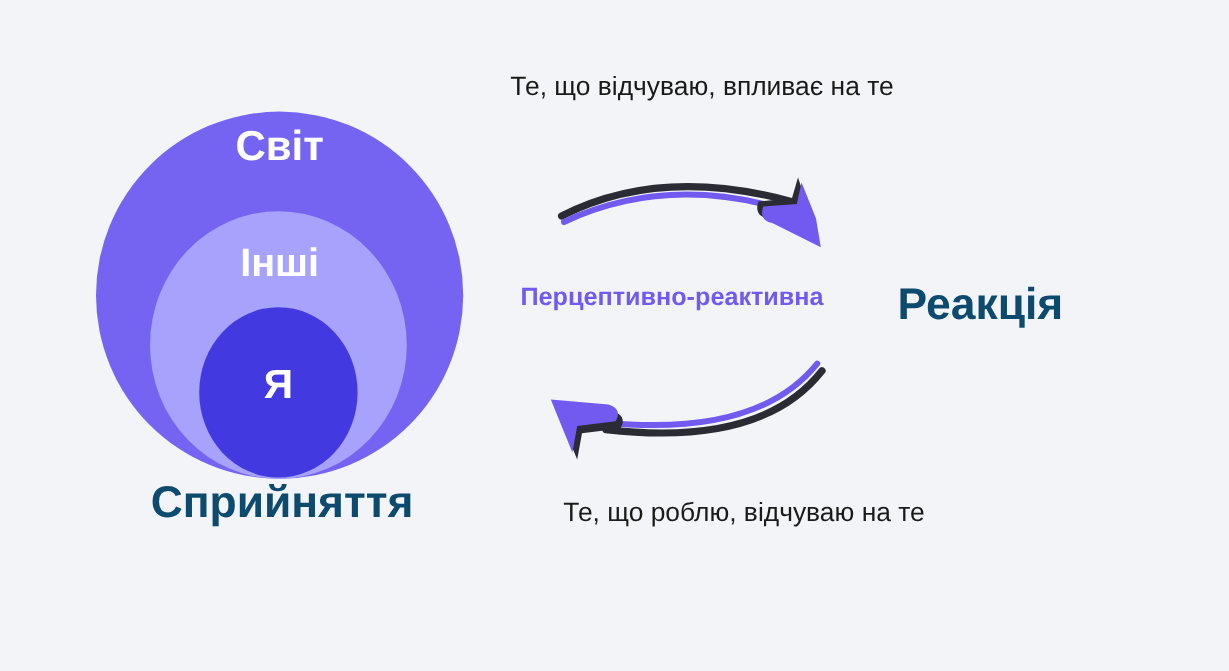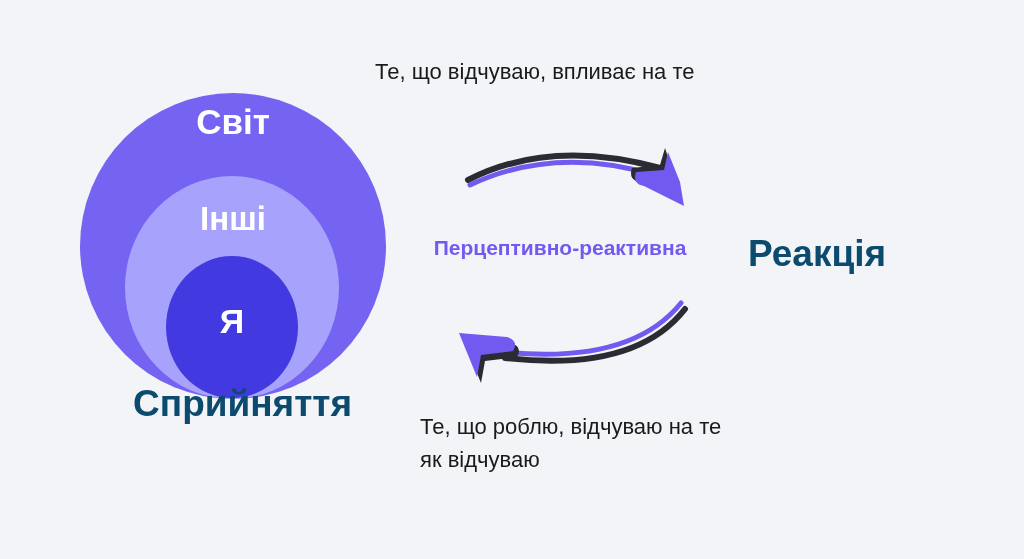--- a/index.html
+++ b/index.html
@@ -10,23 +10,23 @@
   .abs { position:absolute; }
   .circle { position:absolute; border-radius:50%; }
   .c-outer { left:80px; top:93px; width:306px; height:306px; background:#7563f2; }
   .c-mid { left:125px; top:176px; width:214px; height:223px; background:#a7a2fb; }
   .c-inner { left:166px; top:256px; width:132px; height:142px; background:#4339e0; }
   .circ-label { position:absolute; color:#ffffff; font-weight:bold; text-align:center; }
   .lbl-world { left:150px; top:102px; width:166px; font-size:35px; }
   .lbl-others { left:150px; top:200px; width:166px; font-size:33px; }
   .lbl-me { left:166px; top:302px; width:132px; font-size:34px; }
   .big-label { color:#0c4a6e; font-weight:bold; font-size:37px; }
-  .lbl-perception { left:118px; top:383px; width:234px; text-align:right; }
+  .lbl-perception { left:118px; top:398px; width:234px; text-align:center; }
   .lbl-reaction { left:748px; top:233px; }
-  .caption { color:#1a1a1a; font-size:22px; line-height:33px; }
+  .caption { color:#1a1a1a; font-size:22px; text-align:center; line-height:33px; }
   .cap-top { left:375px; top:55px; width:420px; }
   .cap-bottom { left:420px; top:410px; width:400px; }
   .system { left:400px; top:232px; width:320px; text-align:center; color:#7259f0; font-weight:bold; font-size:21px; line-height:32px; }
   svg.arrow { position:absolute; overflow:visible; }
 </style>
 </head>
 <body>
 
 <div>
   <div class="circle c-outer"></div>
@@ -39,21 +39,20 @@
 
 <div class="abs big-label lbl-perception">Сприйняття</div>
 <div class="abs big-label lbl-reaction">Реакція</div>
 
 <div class="abs caption cap-top">
   <div>Те, що відчуваю, впливає на те</div>
 </div>
 
 <div class="abs caption cap-bottom">
   <div>Те, що роблю, відчуваю на те</div>
-  <div>як відчуваю</div>
 </div>
 
 <div class="abs system">
   <div>Перцептивно-реактивна</div>
 </div>
 
 <svg class="arrow" style="left:460px;top:140px;" width="240" height="75" viewBox="0 0 240 75">
   <path d="M8 40 Q90 -2 200 28" stroke="#2b2b33" stroke-width="6" fill="none" stroke-linecap="round"></path>
   <path d="M10 45 Q95 5 195 35" stroke="#7259f0" stroke-width="5" fill="none" stroke-linecap="round"></path>
   <path d="M205 8 L200 25 L172 28 Q168 40 180 42 L222 63 L215 38 Z" fill="#2b2b33"></path>

